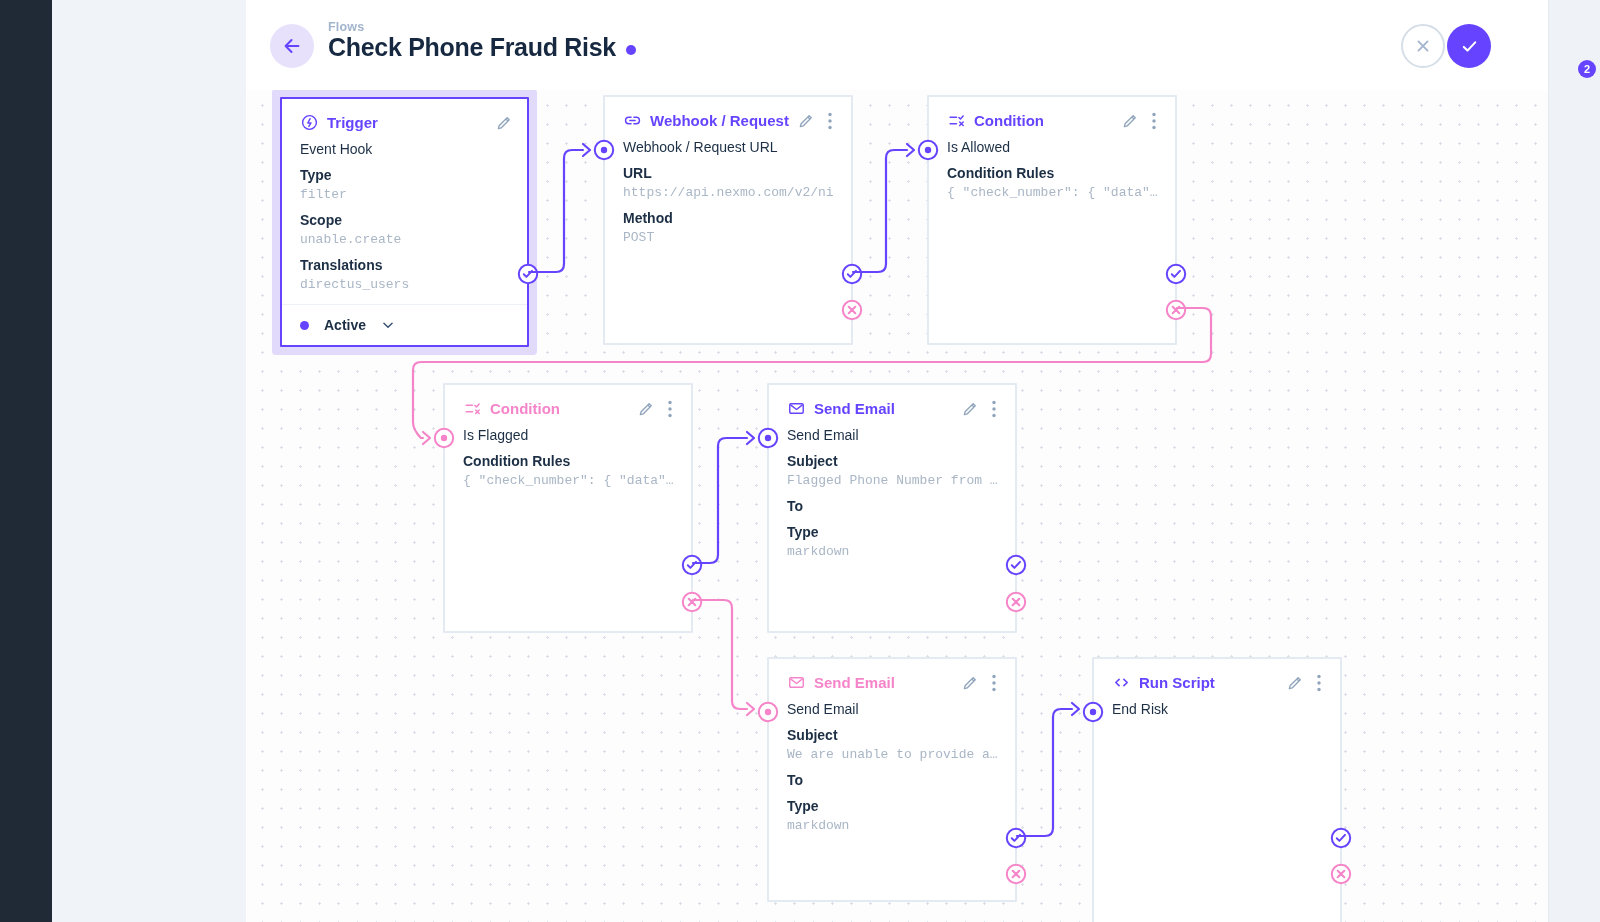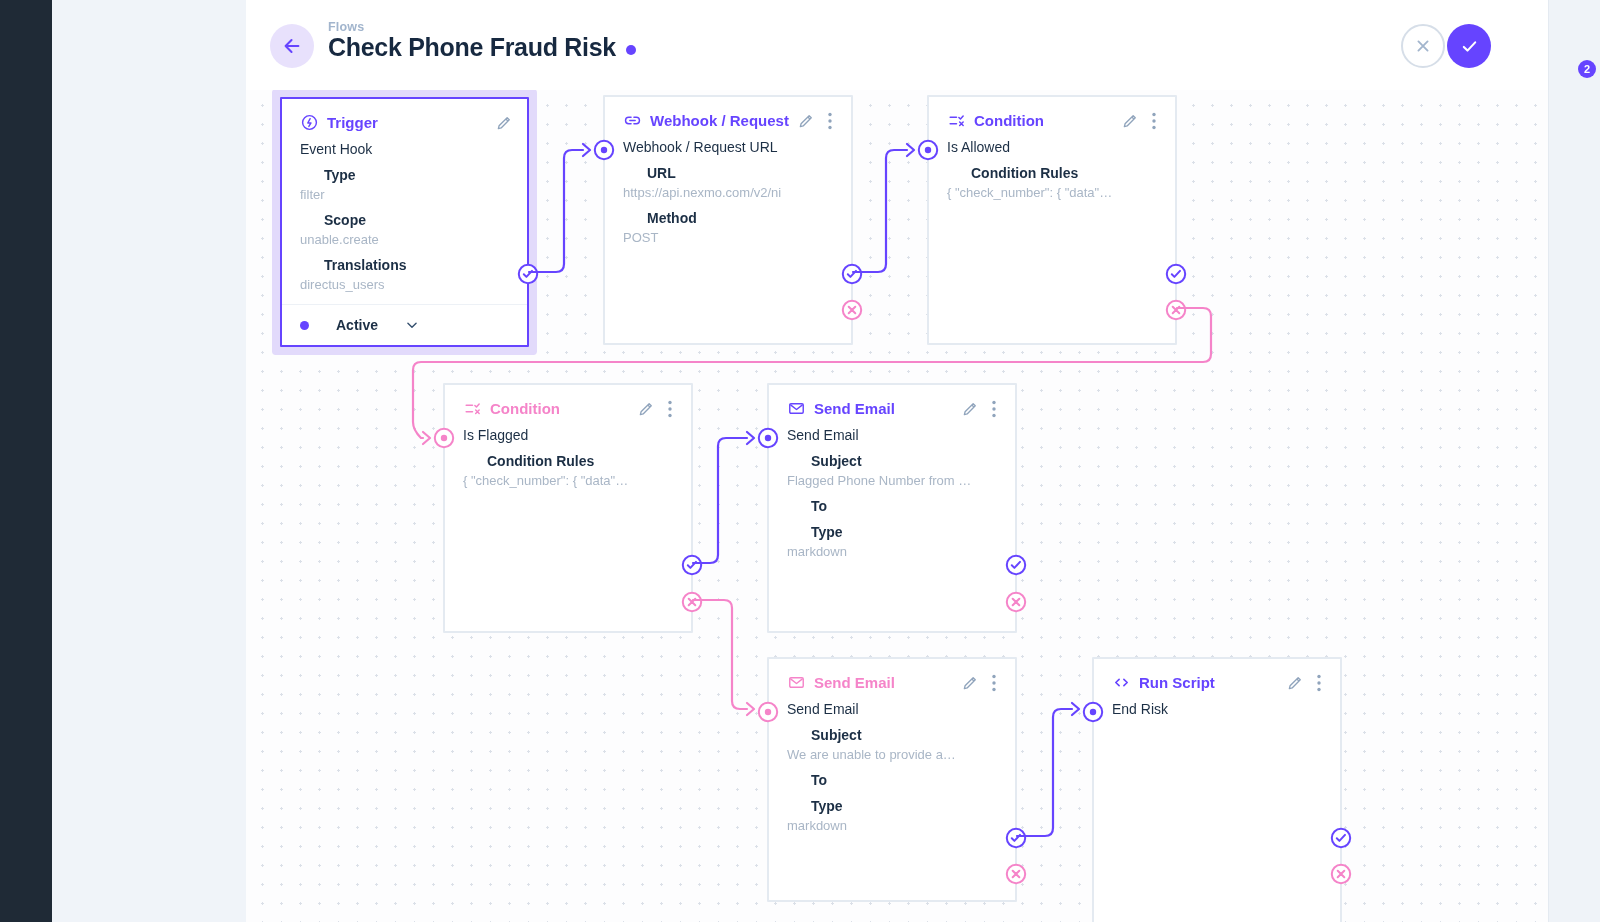--- a/index.html
+++ b/index.html
@@ -54,26 +54,26 @@
   .card.trigger{border-color:#6644ff;box-shadow:0 0 0 8px #e2dafb;}
   .card-head{display:flex;align-items:center;gap:8px;padding:14px 14px 8px 18px;}
   .n-ico{width:19px;height:19px;display:flex;align-items:center;justify-content:center;flex:0 0 auto;}
   .n-title{font-size:15px;font-weight:700;white-space:nowrap;overflow:hidden;flex:1 1 auto;min-width:0;}
   .hue-purple .n-ico,.hue-purple .n-title{color:#6644ff;}
   .hue-pink .n-ico,.hue-pink .n-title{color:#f584c9;}
   .edit-ico{width:18px;height:18px;color:#90a4bc;flex:0 0 auto;}
   .menu-ico{width:14px;height:18px;color:#90a4bc;flex:0 0 auto;display:flex;align-items:center;justify-content:center;}
   .card-body{padding:0 18px;}
   .n-name{font-size:14px;font-weight:500;color:#1c2f45;line-height:19px;}
-  .f-label{font-size:14px;font-weight:700;color:#1c2f45;line-height:19px;margin-top:7px;margin-left:24px;}
-  .f-value{font-family:Liberation Sans, sans-serif;font-size:13px;color:#a9b6c6;line-height:19px;
+  .f-label{font-size:14px;font-weight:700;color:#1c2f45;line-height:19px;margin-top:7px;}
+  .f-value{font-family:Liberation Mono, monospace;font-size:13px;color:#a9b6c6;line-height:19px;
     white-space:nowrap;overflow:hidden;}
   .f-value:empty{display:none;}
   .card-footer{position:absolute;left:0;right:0;bottom:0;height:40px;border-top:1px solid #edf1f6;
-    display:flex;align-items:center;gap:27px;padding:0 18px;}
+    display:flex;align-items:center;gap:15px;padding:0 18px;}
   .status-dot{width:9px;height:9px;border-radius:50%;background:#6644ff;}
   .status-label{font-size:14px;font-weight:600;color:#1c2f45;}
   .chev{width:14px;height:14px;color:#35506e;}
   
   .conn{position:absolute;width:24px;height:24px;z-index:4;}
   .conn.input{left:-13px;top:41px;}
   .conn.resolve{right:-13px;}
   .conn.reject{right:-13px;}
   .c-purple{color:#6644ff;}
   .c-pink{color:#f584c9;}

